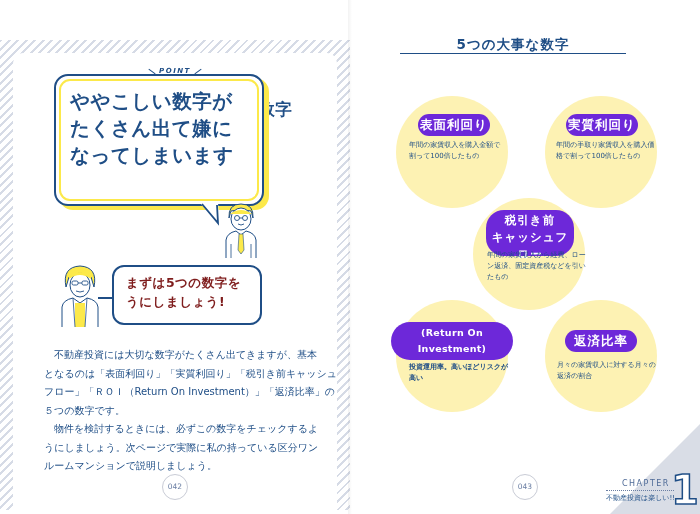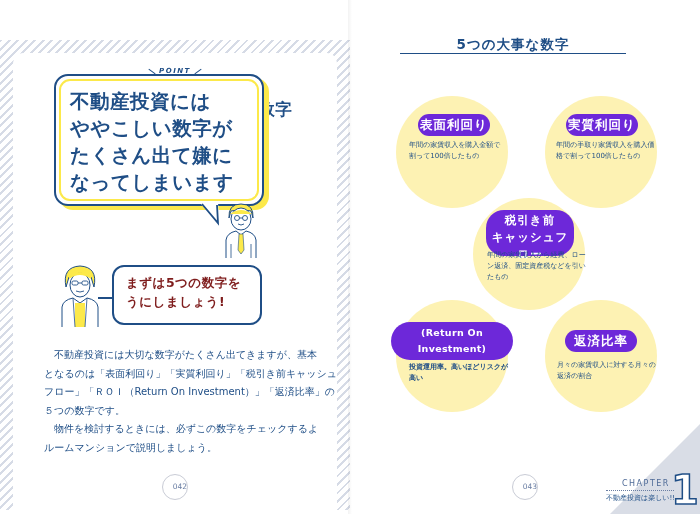--- a/index.html
+++ b/index.html
@@ -81,21 +81,21 @@
 
   
   .body-text {
     position: absolute; left: 44px; top: 346px; width: 260px;
     font-size: 10px; line-height: 18.5px; color: #1f4e86;
   }
   .body-text p { margin: 0; white-space: nowrap; }
 
   .page-num {
     position: absolute; width: 24px; height: 24px; border: 1.5px solid #c9ccd6; border-radius: 50%;
-    font-size: 7.5px; color: #6a7ea3; text-align: right; line-height: 24px; background: #fff;
+    font-size: 7.5px; color: #6a7ea3; text-align: center; line-height: 24px; background: #fff;
   }
   .page-num.left { left: 162px; top: 474px; }
   .page-num.right { left: 512px; top: 474px; }
 
   
   .right-title {
     position: absolute; left: 400px; top: 36px; width: 226px; text-align: center;
     font-size: 13.5px; font-weight: bold; color: #1f4e86; letter-spacing: 1px;
   }
   .right-rule { position: absolute; left: 400px; top: 53px; width: 226px; border-top: 1.5px solid #1f4e86; }
@@ -141,21 +141,20 @@
         <div class="page-title">不動産投資に重要な5つの数字</div>
       </div>
     </div>
   </div>
 
   <div class="big-bubble-back"></div>
   <div class="big-bubble">
     <div class="big-bubble-inner-yellow"></div>
   </div>
   <div class="big-bubble-text">
-    <div>不動産投資には</div>
     <div>ややこしい数字が</div>
     <div>たくさん出て嫌に</div>
     <div>なってしまいます</div>
   </div>
   <svg class="bubble-tail" width="26" height="26">
     <polygon points="0,0 18,0 20,22" fill="#fff"></polygon>
     <polyline points="2,1 18,20 17,2" fill="none" stroke="#1f4e86" stroke-width="1.8"></polyline>
   </svg>
 
   <svg class="man1" width="38" height="56" viewBox="0 0 38 56">
@@ -192,20 +191,21 @@
     <div>まずは5つの数字を</div>
     <div>うにしましょう!</div>
   </div>
 
   <div class="body-text">
     <p>　不動産投資には大切な数字がたくさん出てきますが、基本</p>
     <p>となるのは「表面利回り」「実質利回り」「税引き前キャッシュ</p>
     <p>フロー」「ＲＯＩ（Return On Investment）」「返済比率」の</p>
     <p>５つの数字です。</p>
     <p>　物件を検討するときには、必ずこの数字をチェックするよ</p>
+    <p>うにしましょう。次ページで実際に私の持っている区分ワン</p>
     <p>ルームマンションで説明しましょう。</p>
   </div>
 
   <div class="page-num left">042</div>
 
   <div class="right-page"></div>
   <div class="spine"></div>
 
   <div class="right-title">5つの大事な数字</div>
   <div class="right-rule"></div>

